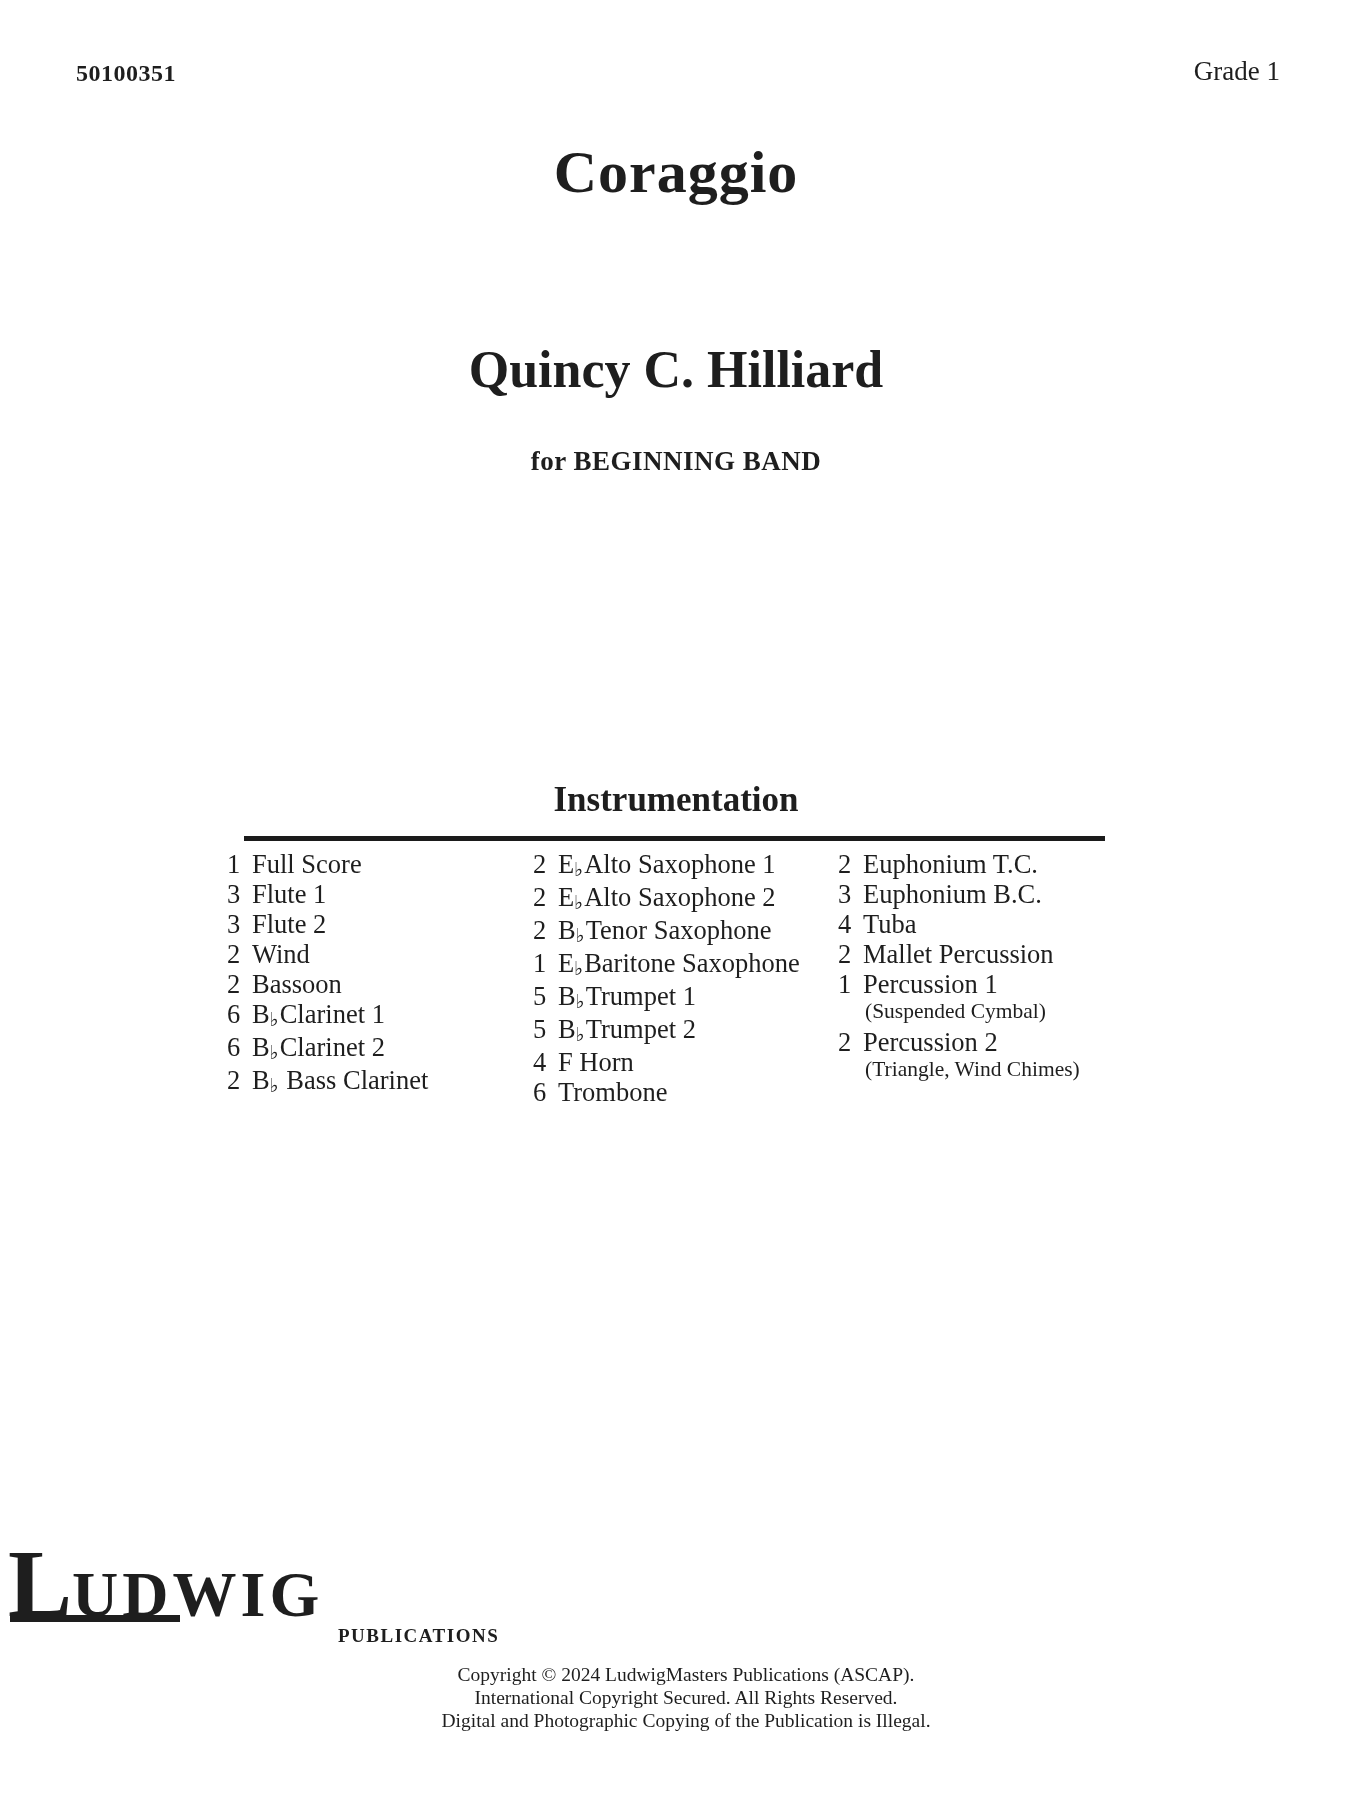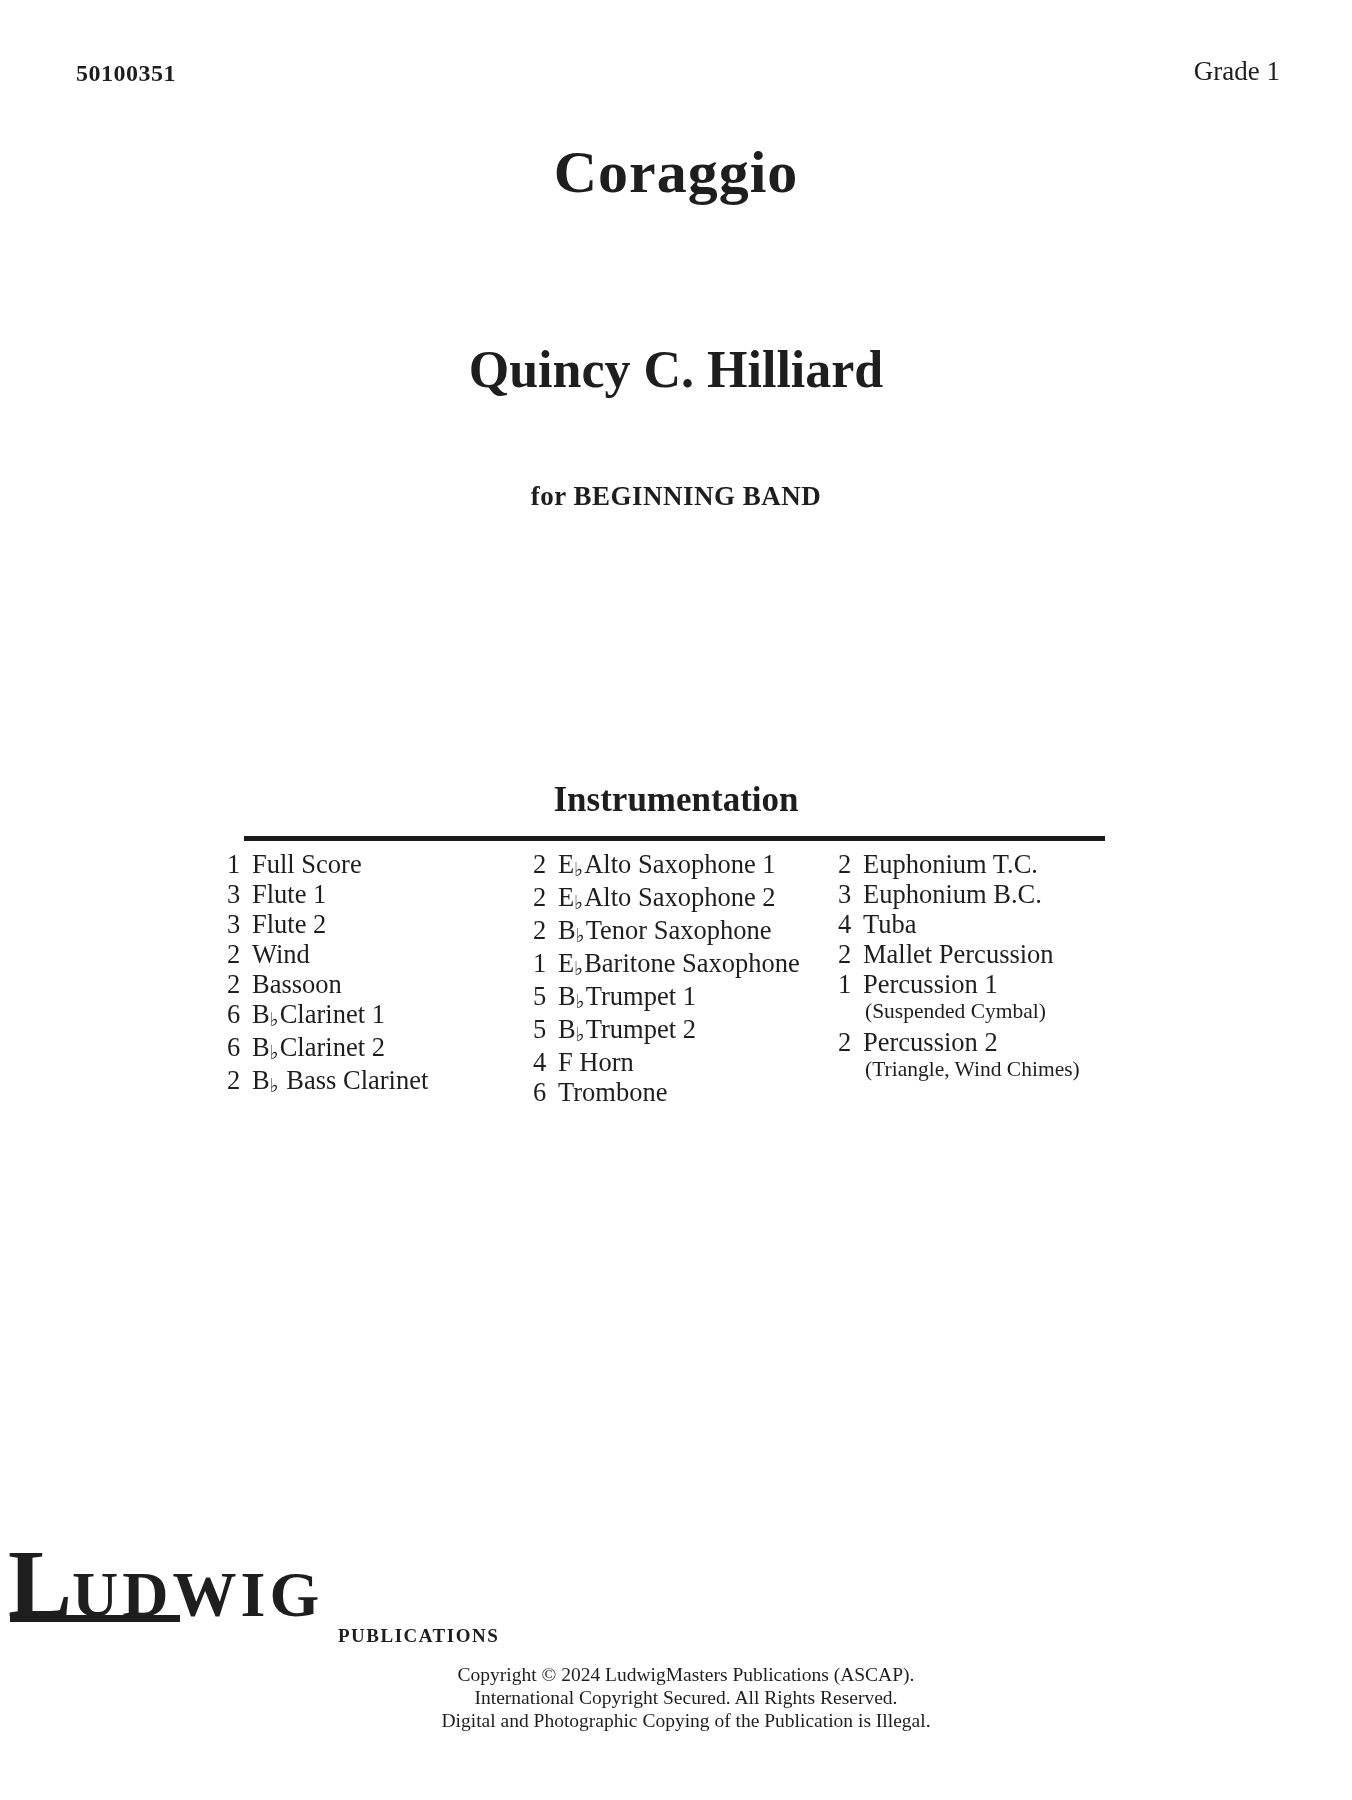--- a/index.html
+++ b/index.html
@@ -24,21 +24,21 @@
     font-size:60px; font-weight:bold; letter-spacing:1px;
   }
   .composer {
     position:absolute; top:340px; left:0; right:0;
     text-align:center;
     font-size:52px; font-weight:bold;
   }
   .subtitle {
     position:absolute; top:446px; left:0; right:0;
     text-align:center;
-    font-size:27px; font-weight:bold; letter-spacing:0.5px;margin-top:35px;
+    font-size:27px; font-weight:bold; letter-spacing:0.5px;
   }
 
   .instr-heading {
     position:absolute; top:780px; left:0; right:0;
     text-align:center;
     font-size:35px; font-weight:bold;
   }
   .instr-rule {
     position:absolute; top:836px; left:244px;
     width:861px; height:5px; background:#1b1b1b;

